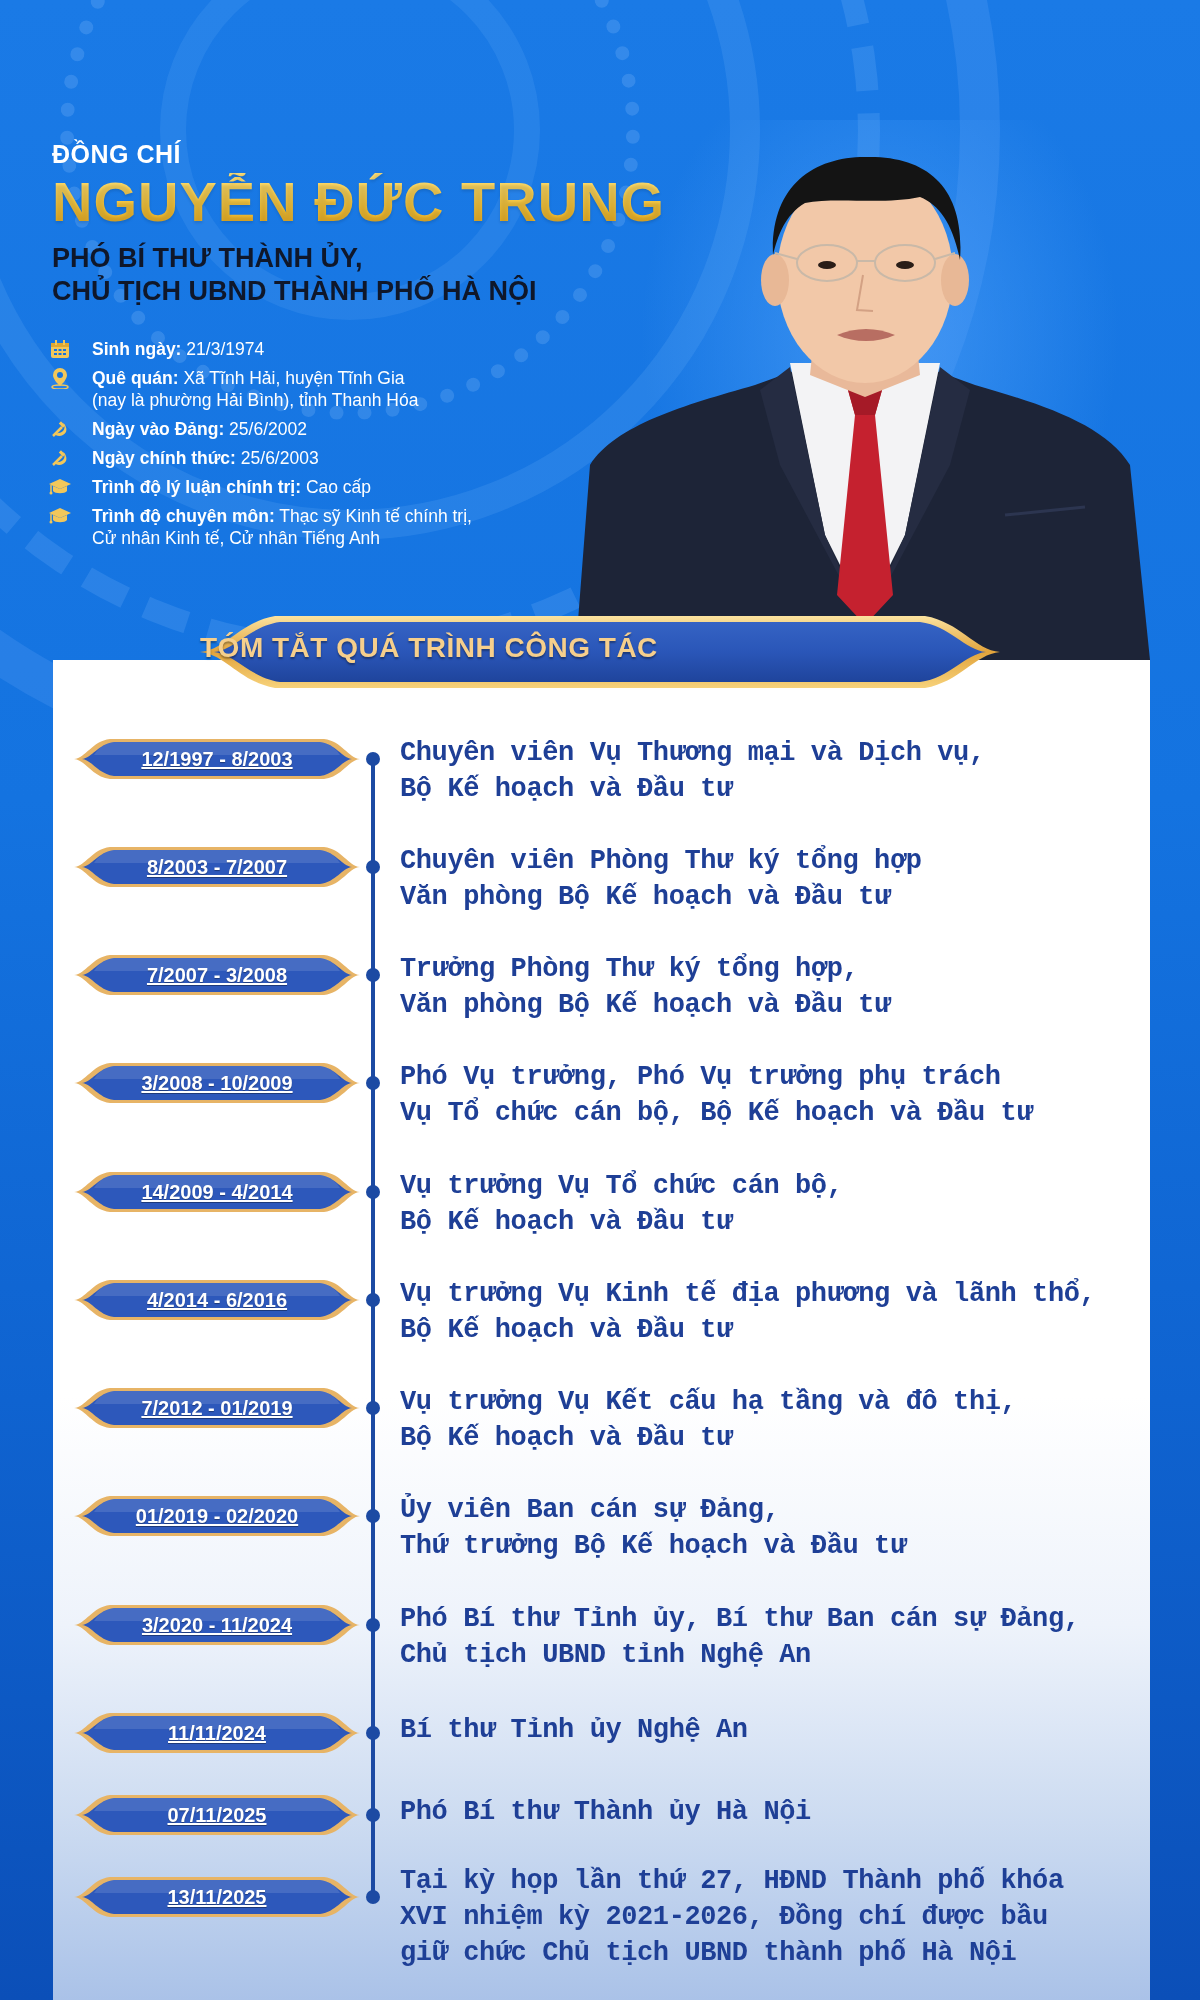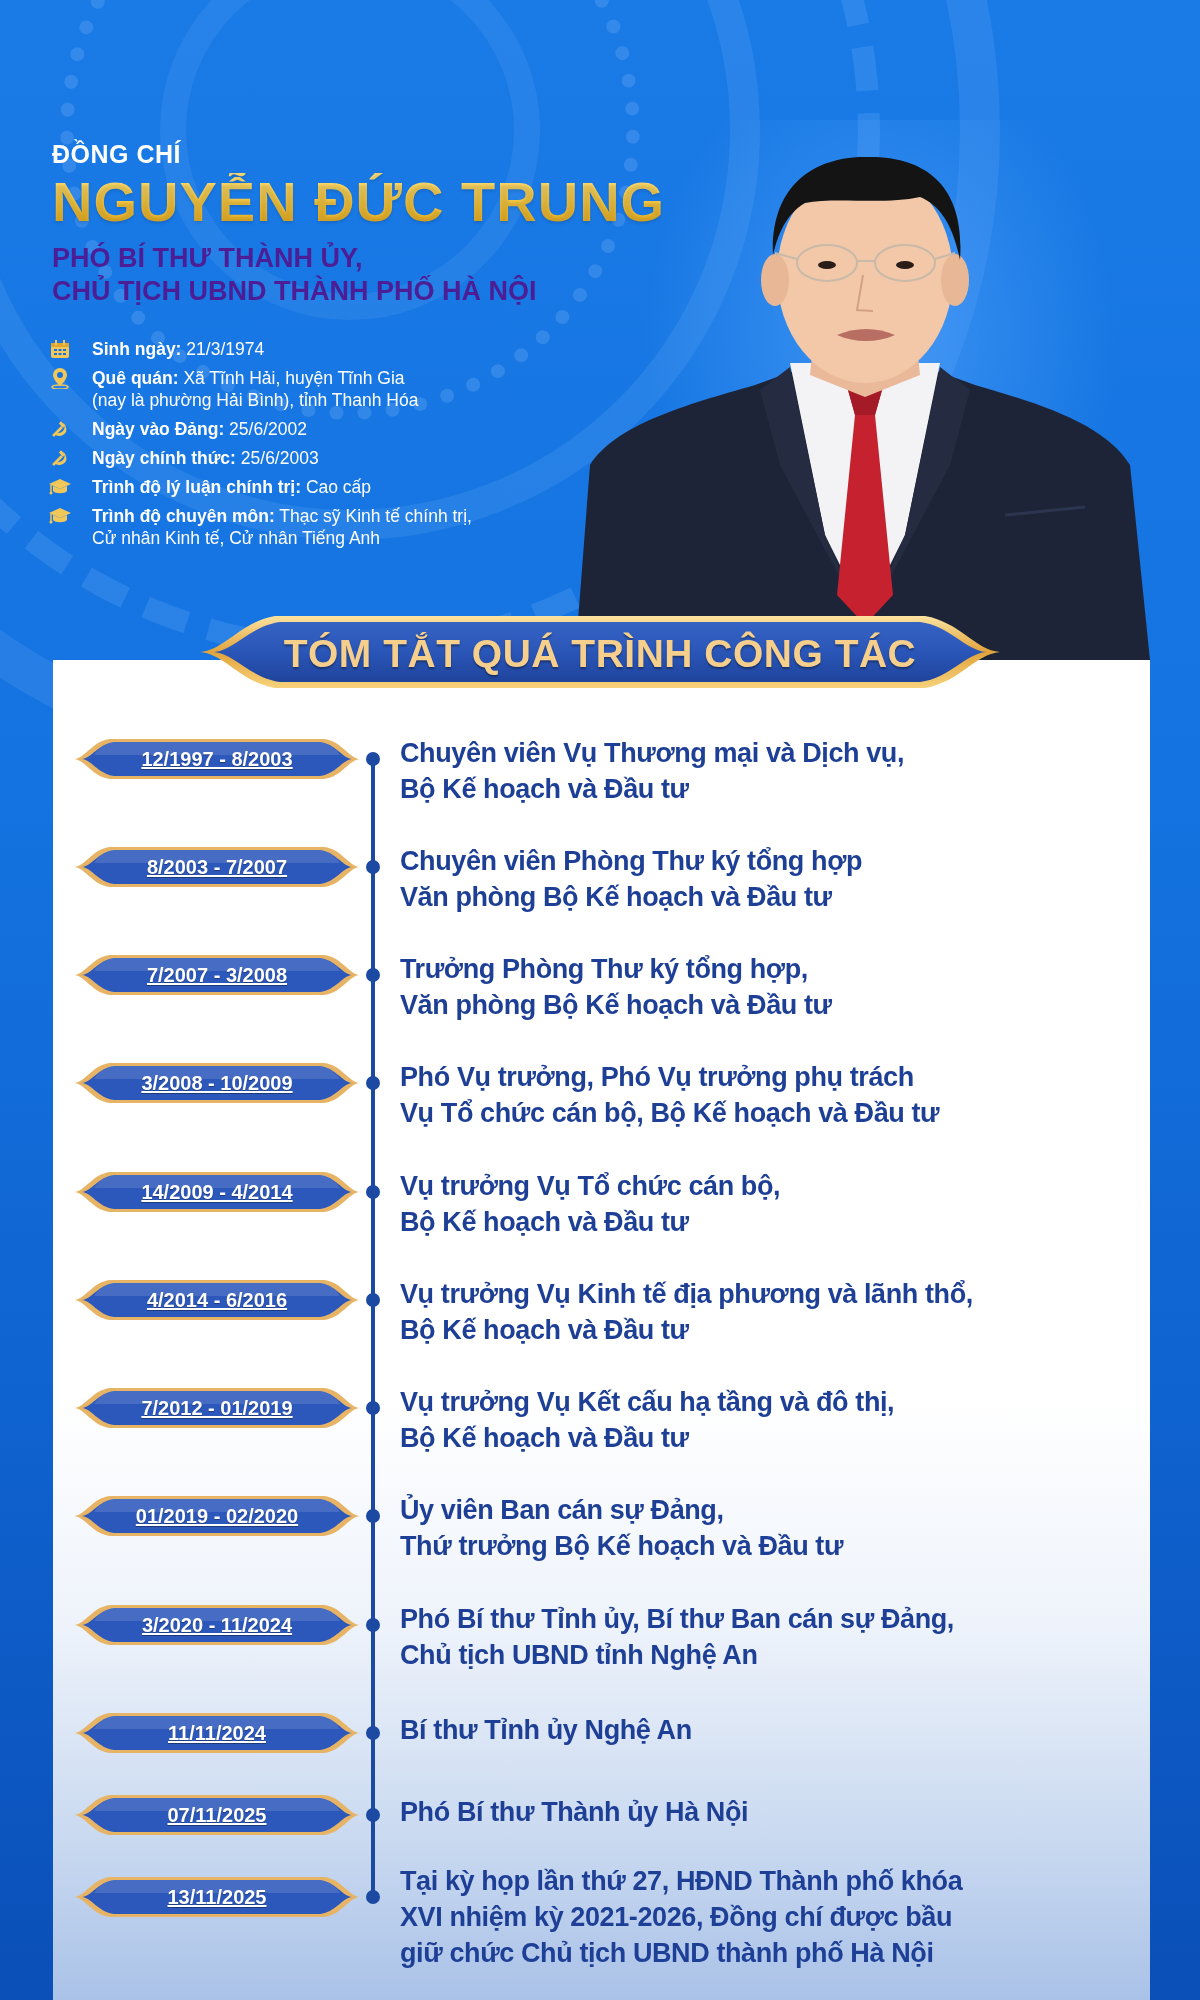--- a/index.html
+++ b/index.html
@@ -24,21 +24,21 @@
   .header { position: absolute; left: 52px; top: 140px; width: 700px; }
   .eyebrow { color: #fff; font-family: "Liberation Sans", sans-serif; font-weight: 700; font-size: 25px; letter-spacing: 0.5px; }
   .name {
     margin-top: 4px;
     font-family: "Liberation Sans", sans-serif; font-weight: 700; font-size: 56px; letter-spacing: 1px;
     background: linear-gradient(180deg, #ffe27a 0%, #f6c53c 55%, #e7a719 100%);
     -webkit-background-clip: text; background-clip: text; color: transparent;
     text-shadow: 0 2px 3px rgba(0,0,0,0.12);
     line-height: 1.05;
   }
-  .role { margin-top: 10px; color: #4c1d95; font-family: "Liberation Sans", sans-serif; font-weight: 700; font-size: 27px; line-height: 1.22; }
+  .role { margin-top: 10px; color: #0f172a; font-family: "Liberation Sans", sans-serif; font-weight: 700; font-size: 27px; line-height: 1.22; }
 
   .facts { position: absolute; left: 48px; top: 338px; width: 560px; }
   .fact { display: flex; align-items: flex-start; color: #fff; font-size: 17.5px; line-height: 22px; margin-bottom: 7px; }
   .fact .ico { width: 24px; height: 22px; margin-right: 20px; flex: 0 0 24px; display: flex; align-items: center; justify-content: center; }
   .fact b { font-weight: 700; }
   .fact .txt { font-family: "Liberation Sans", sans-serif; }
 
   
   .portrait { position: absolute; left: 575px; top: 135px; width: 580px; height: 525px; overflow: hidden; }
   .glow { position: absolute; left: 620px; top: 120px; width: 520px; height: 540px; background: radial-gradient(ellipse at 50% 40%, rgba(90,170,255,0.55), rgba(30,120,230,0) 65%); }
@@ -46,33 +46,33 @@
   
   .panel {
     position: absolute; left: 53px; top: 660px; width: 1097px; height: 1340px;
     background: linear-gradient(180deg, #ffffff 0%, #ffffff 55%, #eef3fb 72%, #c9d9f0 88%, #aac2e8 100%);
   }
 
   
   .banner { position: absolute; left: 200px; top: 612px; width: 800px; height: 80px; }
   .banner svg { position: absolute; inset: 0; }
   .banner-text {
-    position: absolute; left: 0; right: 0; top: 20px; text-align: center;
-    font-family: "Liberation Sans", sans-serif; font-weight: 700; font-size: 39px; letter-spacing: 0.5px;
+    position: absolute; left: 0; right: 0; top: 20px; 
+    font-family: "Liberation Sans", sans-serif; font-weight: 700; font-size: 28px; letter-spacing: 0.5px;
     color: #f6cf8c; text-shadow: 0 2px 2px rgba(0,0,0,0.35);
   }
 
   .timeline-line { position: absolute; left: 371px; top: 757px; width: 4px; height: 1137px; background: #1c4aa3; }
 
   .tl-row { position: absolute; left: 0; width: 1200px; }
   .pill { position: absolute; left: 74px; width: 286px; height: 44px; }
   .pill svg { position: absolute; inset: 0; }
   .pill-text { position: absolute; left: 0; right: 0; top: 11px; text-align: center; color: #fff; font-family: "Liberation Sans", sans-serif; font-weight: 700; font-size: 20px; text-shadow: 0 1px 1px rgba(0,0,0,0.35); text-decoration: underline; }
   .dot { position: absolute; left: 366px; width: 14px; height: 14px; border-radius: 50%; background: #1c4aa3; }
-  .desc { position: absolute; left: 400px; width: 730px; color: #1e3f96; font-family: Liberation Sans, sans-serif; font-weight: 700; font-size: 27px; line-height: 36px; letter-spacing: -0.4px; }
+  .desc { position: absolute; left: 400px; width: 730px; color: #1e3f96; font-family: Liberation Mono, monospace; font-weight: 700; font-size: 27px; line-height: 36px; letter-spacing: -0.4px; }
 </style>
 </head>
 <body>
 
 <div class="drum"></div>
 <div class="drum r2"></div>
 <div class="drum r3"></div>
 <div class="drum r4"></div>
 <div class="drum r5"></div>
 

